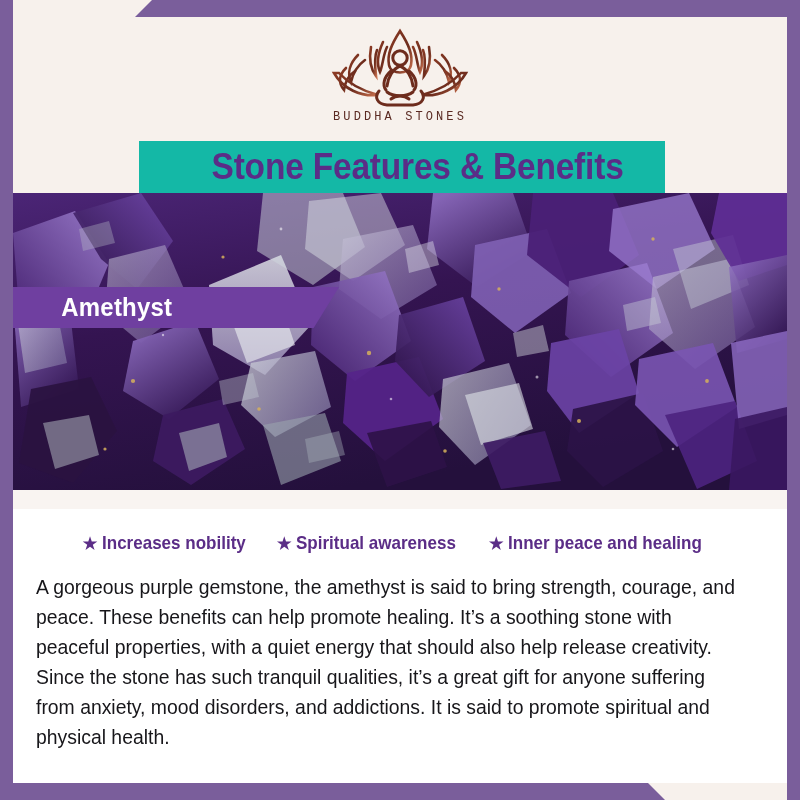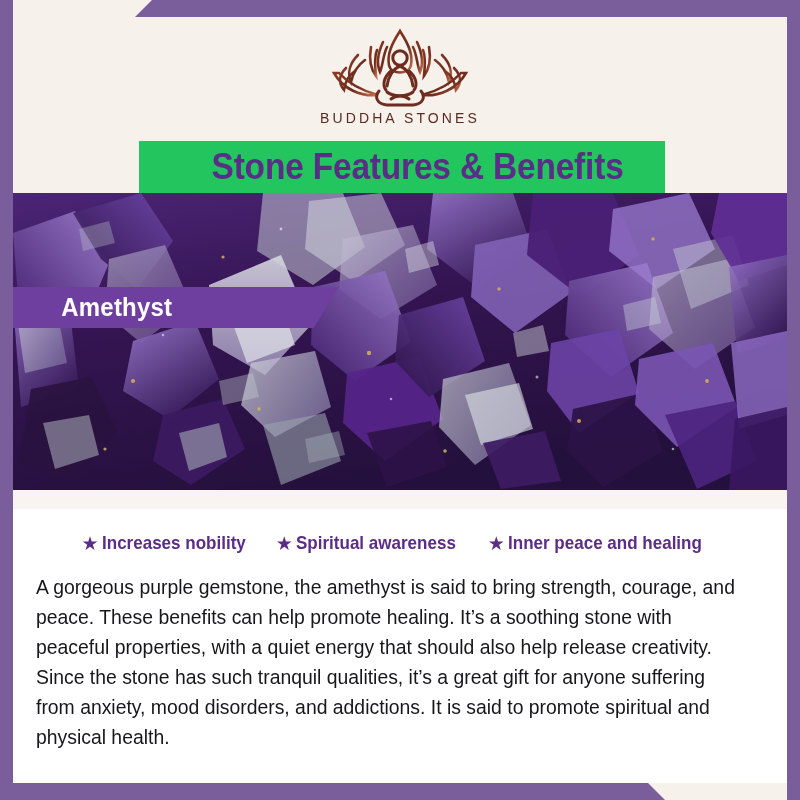--- a/index.html
+++ b/index.html
@@ -71,34 +71,34 @@
     height: 124px;
     background: #f7f1ec;
     display: flex;
     flex-direction: column;
     align-items: center;
     justify-content: flex-start;
     padding-top: 8px;
   }
   .logo-mark { width: 150px; height: 84px; display: block; }
   .logo-word {
-    font-family: Liberation Sans, sans-serif;
-    font-size: 14px;
+    font-family: Liberation Mono, monospace;
+    font-size: 12px;
     letter-spacing: 3.1px;
     color: #5a2a22;
     margin-top: 1px;
     white-space: nowrap;
   }
 
   
   .title-banner {
     position: absolute;
     top: 124px; left: 126px;
     width: 526px; height: 52px;
-    background: #22c55e;
+    background: #14b8a6;
     display: flex;
     align-items: center;
     justify-content: center;
     z-index: 4;
     padding-left: 32px;
   }
   .title-text {
     font-family: "Liberation Sans Narrow", "Liberation Sans", sans-serif;
     font-weight: bold;
     font-size: 36px;

